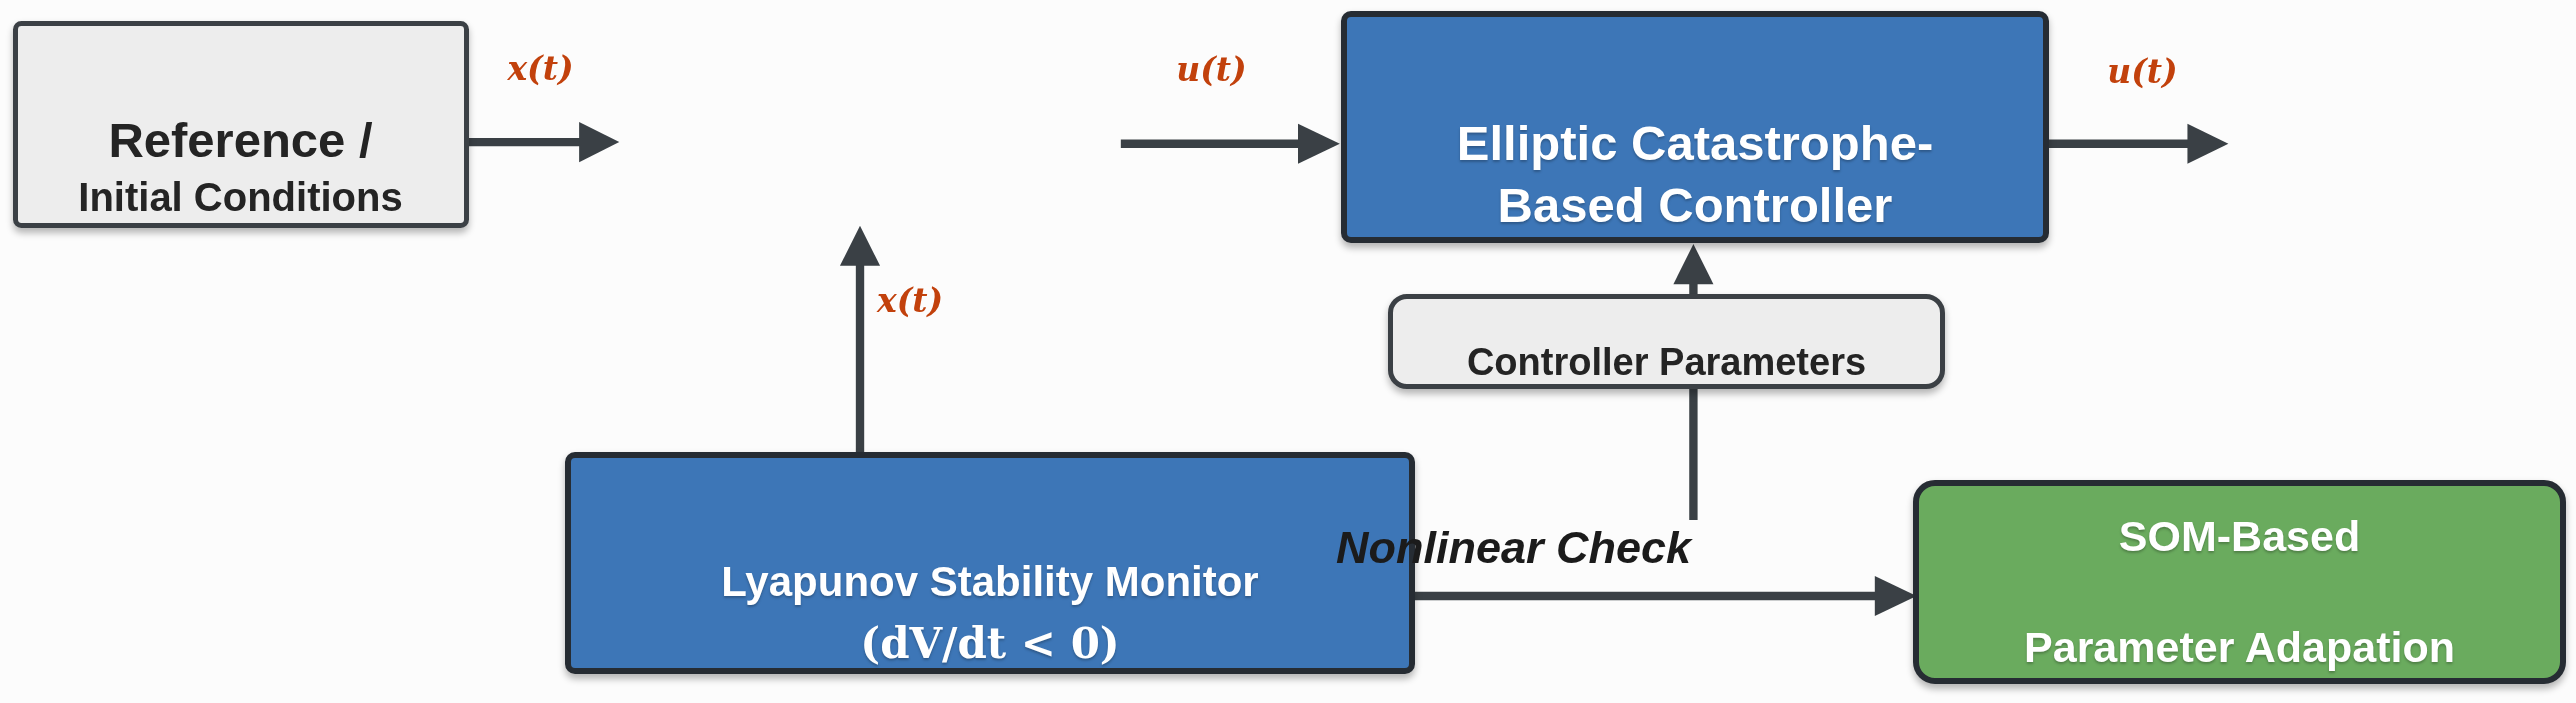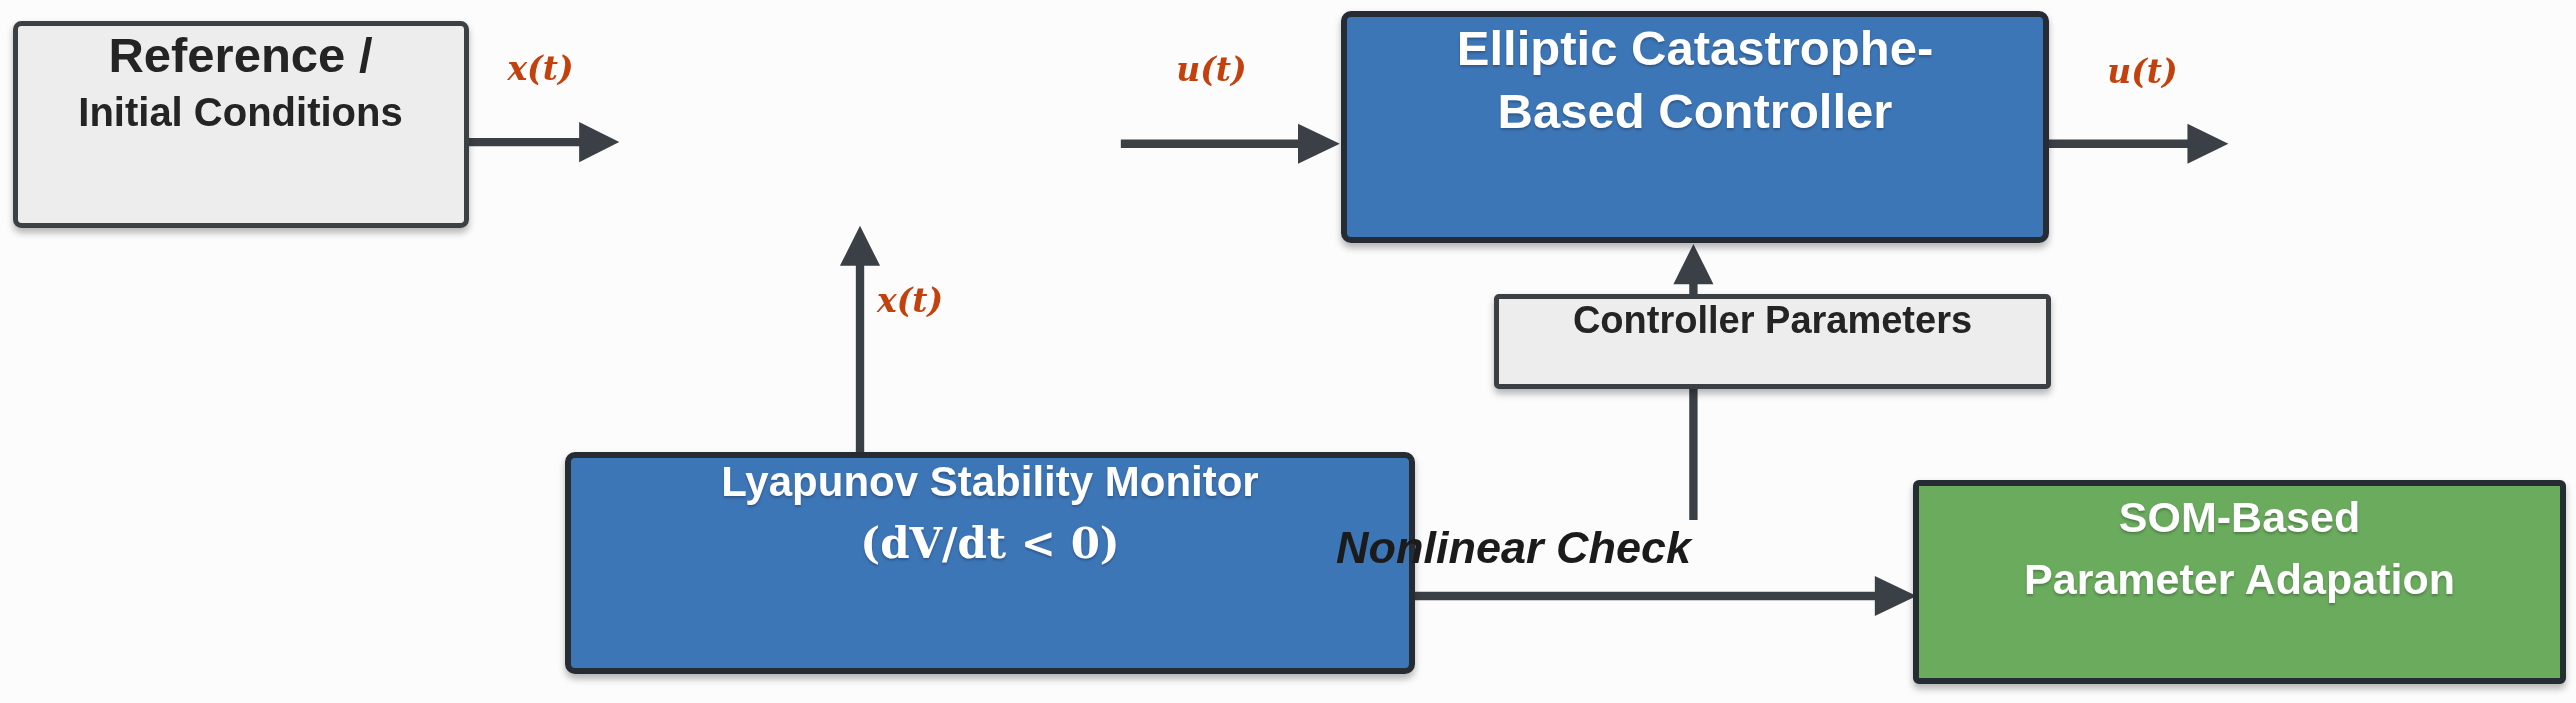--- a/index.html
+++ b/index.html
@@ -20,49 +20,50 @@
     left: 0; top: 0;
     width: 2576px; height: 703px;
     z-index: 1;
   }
   .box {
     position: absolute;
     box-sizing: border-box;
     display: flex;
     flex-direction: column;
     align-items: center;
-    justify-content: flex-start;
+    justify-content: flex-end;
     text-align: center;
     z-index: 2;
     box-shadow: 0 4.2px 7.5px rgba(0,0,0,0.28);
   }
   .box-gray {
     background: #ededed;
     border: 5px solid #3b4045;
     border-radius: 8.4px;
     color: #242424;
   }
   .box-blue {
     background: #3d76b7;
     border: 6.7px solid #262c33;
     border-radius: 10px;
     color: #ffffff;
   }
   .box-green {
     background: #6aab5e;
     border: 6.7px solid #262c33;
-    border-radius: 6px;
+    border-radius: 22px;
     color: #ffffff;
+    gap: 48px;
   }
   .ref-box    { left: 12.5px;   top: 21px;  width: 456px; height: 207px; }
   .plant-box  { left: 611px;  top: 16.7px;  width: 510px; height: 207px; }
   .ctrl-box   { left: 1341px; top: 11px;  width: 708px; height: 232px; }
   .lyap-box   { left: 565px;  top: 452px; width: 850px; height: 222px; }
-  .param-box  { left: 1494px; top: 294px; width: 557px; height: 95px;
-                border-width: 5px; border-radius: 5px; }
+  .param-box  { left: 1388px; top: 294px; width: 557px; height: 95px;
+                border-width: 5px; border-radius: 19px; }
   .som-box    { left: 1913px; top: 480px; width: 653px; height: 204px; }
 
   .t-xl   { font-size: 49px; font-weight: 700; line-height: 1.22; }
   .t-lg   { font-size: 47px; font-weight: 700; line-height: 1.25; }
   .t-md   { font-size: 40px; font-weight: 600; line-height: 1.3; }
   .t-ctrl { font-size: 49px; font-weight: 700; line-height: 1.28;
             text-shadow: 0 1.7px 2.5px rgba(0,0,0,0.25); }
   .t-lyap1 { font-size: 42px; font-weight: 700; margin-bottom: 13.4px;
              text-shadow: 0 1.7px 2.5px rgba(0,0,0,0.25); }
   .t-lyap2 { font-family: "DejaVu Serif", serif; 

